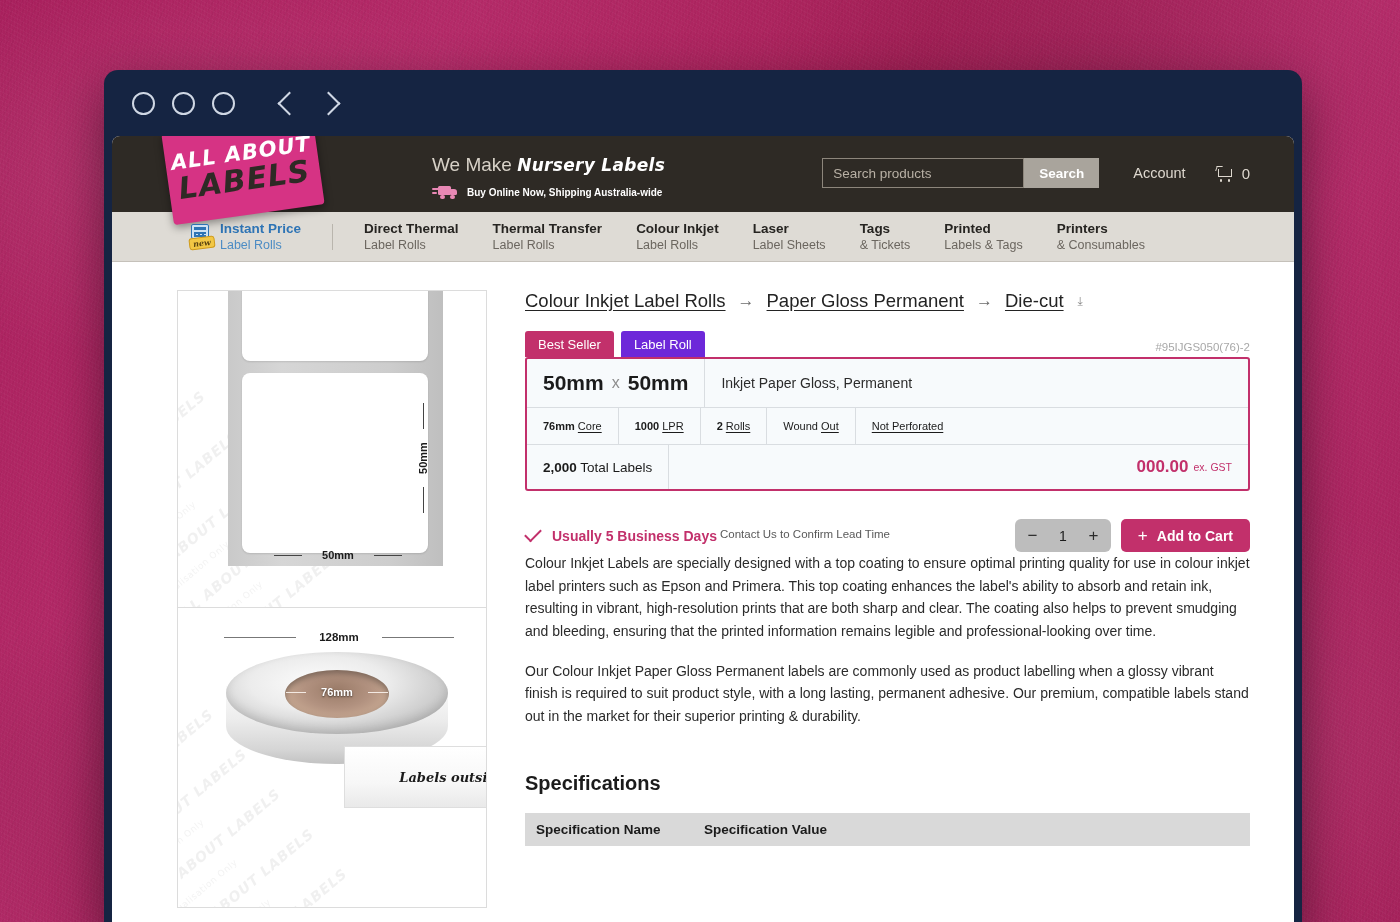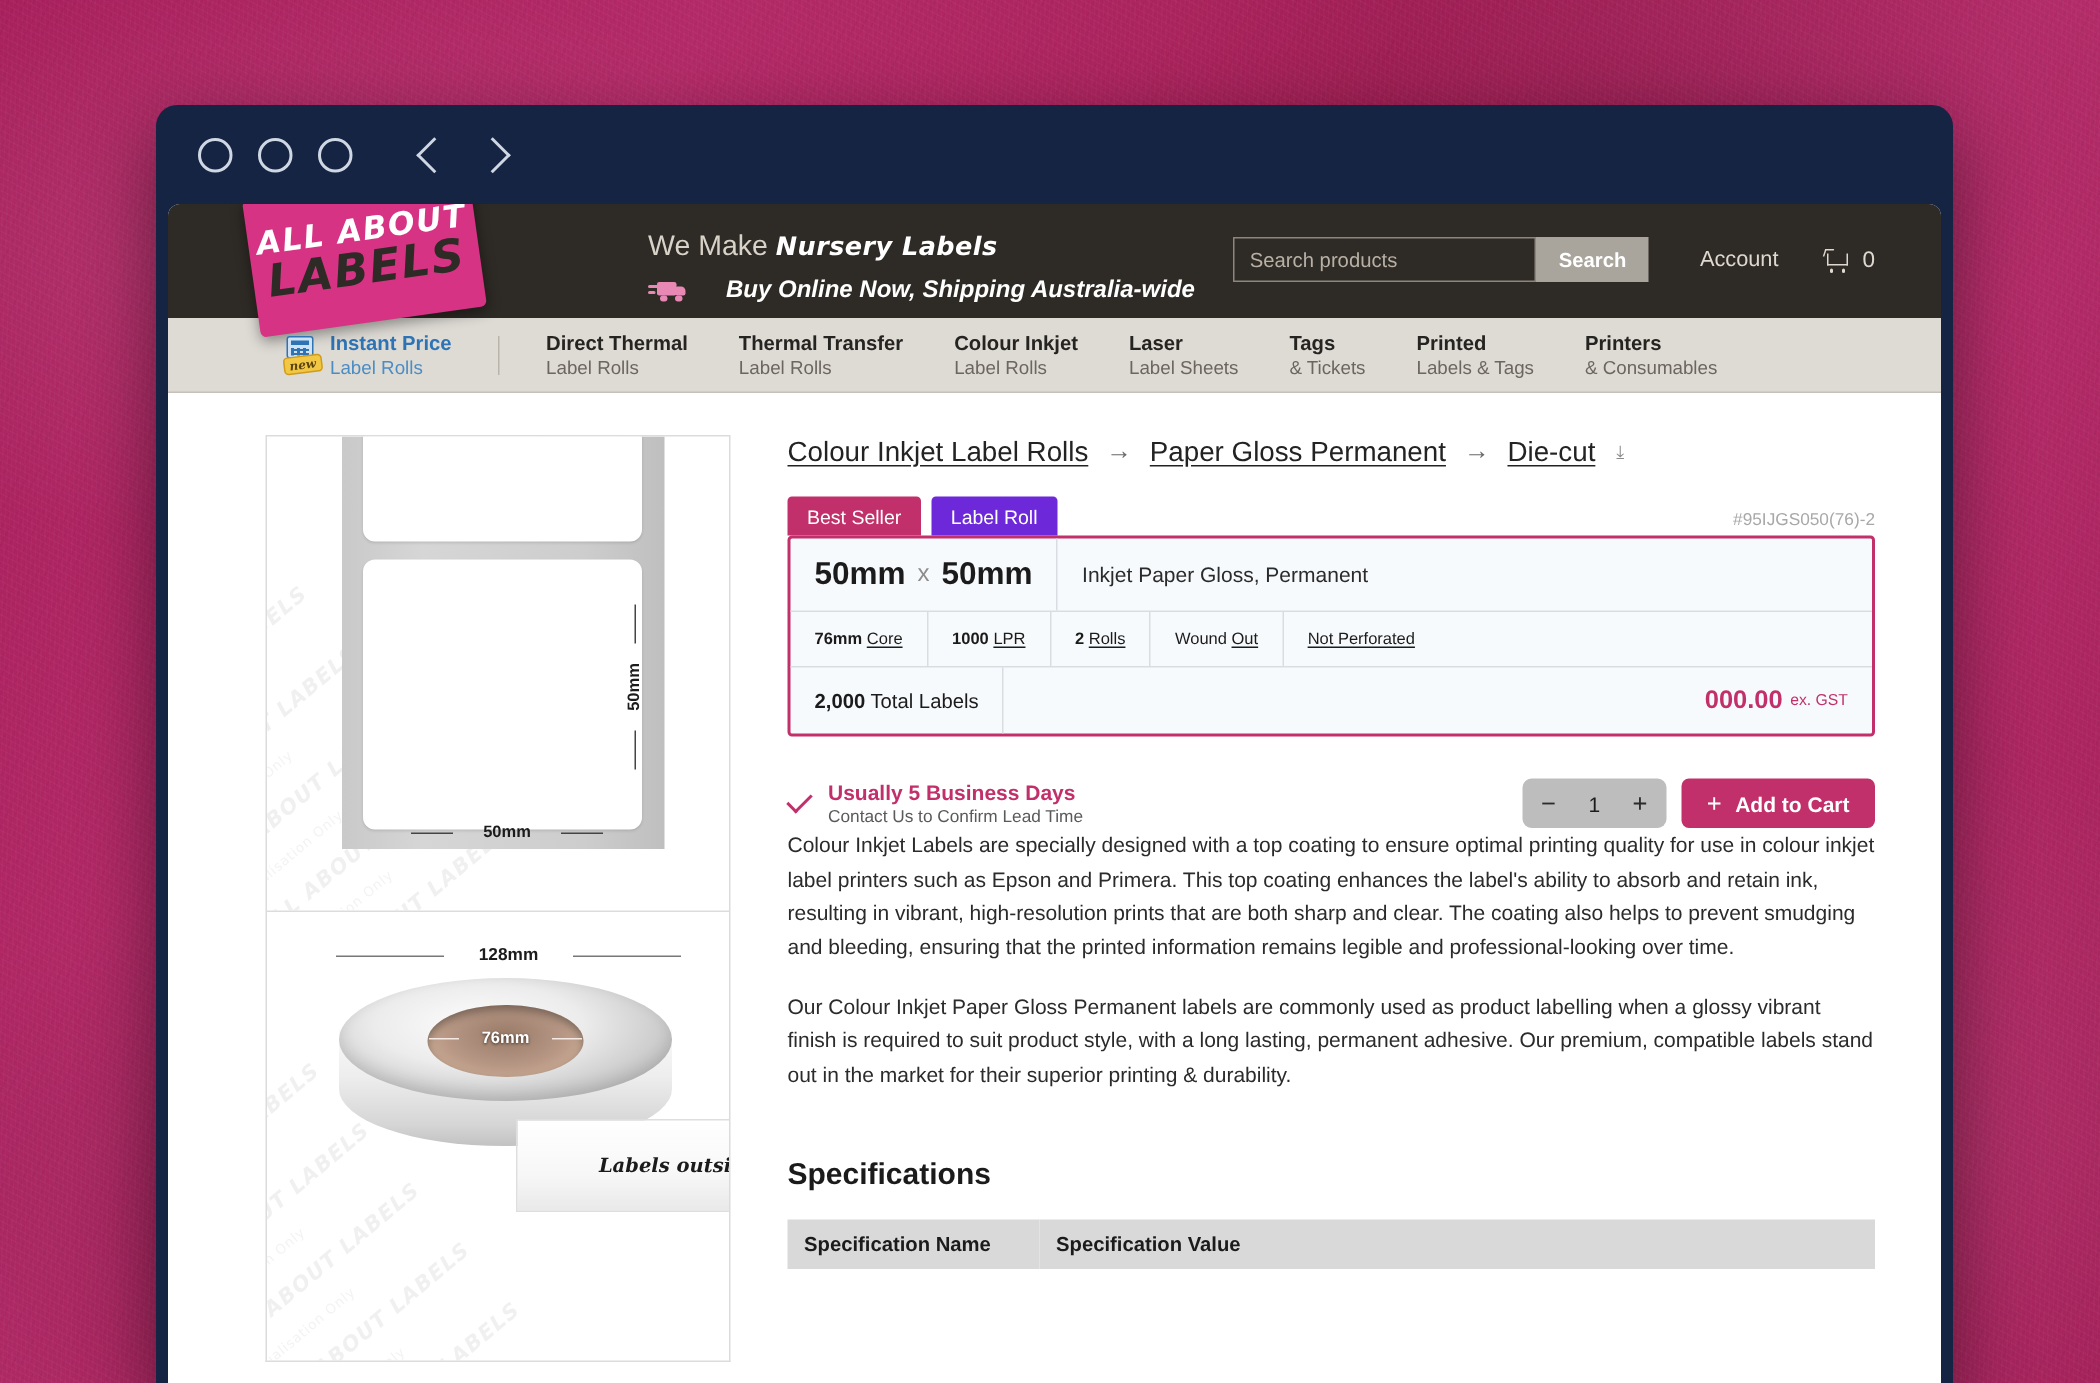--- a/index.html
+++ b/index.html
@@ -118,22 +118,22 @@
     color: #e9e4dc;
   }
   .tag-row1 { font-size: 19px; font-weight: 400; color: #d8d2c8; }
   .tag-row1 .emph {
     font-style: italic; font-weight: 700; color: #ffffff;
     font-family: "DejaVu Sans", sans-serif; font-size: 17px;
     letter-spacing: .3px;
   }
   .tag-row2 {
     margin-top: 9px;
-    display: flex; align-items: center; gap: 26px;
-    font-size: 16px; font-weight: 700; color: #ffffff; font-style: italic;
+    display: flex; align-items: center; gap: 9px;
+    font-size: 10px; font-weight: 700; color: #ffffff;
   }
 
   .truck-icon { position: relative; width: 26px; height: 14px; flex: none; }
   .truck-icon .body {
     position: absolute; left: 6px; top: 1px;
     width: 13px; height: 9px; border-radius: 1.5px;
     background: #e888b4;
   }
   .truck-icon .cab {
     position: absolute; left: 18px; top: 4px;
@@ -512,21 +512,21 @@
     border-radius: 50%; background: #c2306b;
   }
   .truck2 .w1 { left: 9px; }
   .truck2 .w2 { left: 21px; }
   .truck2 .s1, .truck2 .s2 {
     position: absolute; left: 0; height: 2px; background: #c2306b; border-radius: 1px;
   }
   .truck2 .s1 { top: 4px; width: 8px; }
   .truck2 .s2 { top: 9px; width: 5px; }
 
-  .ship-lines { display: flex; flex-direction: column; gap: 3px; }
+  .ship-lines { display: flex; gap: 3px; }
   .ship-t { font-size: 14px; font-weight: 700; color: #c2306b; }
   .ship-s { font-size: 11.5px; color: #5a5a5a; }
 
   .cart-controls { margin-left: auto; display: flex; align-items: center; gap: 10px; }
   .qty {
     display: flex; align-items: center;
     background: #bdbdbd; border-radius: 6px;
     height: 33px; padding: 0 4px;
   }
   .qty button {

